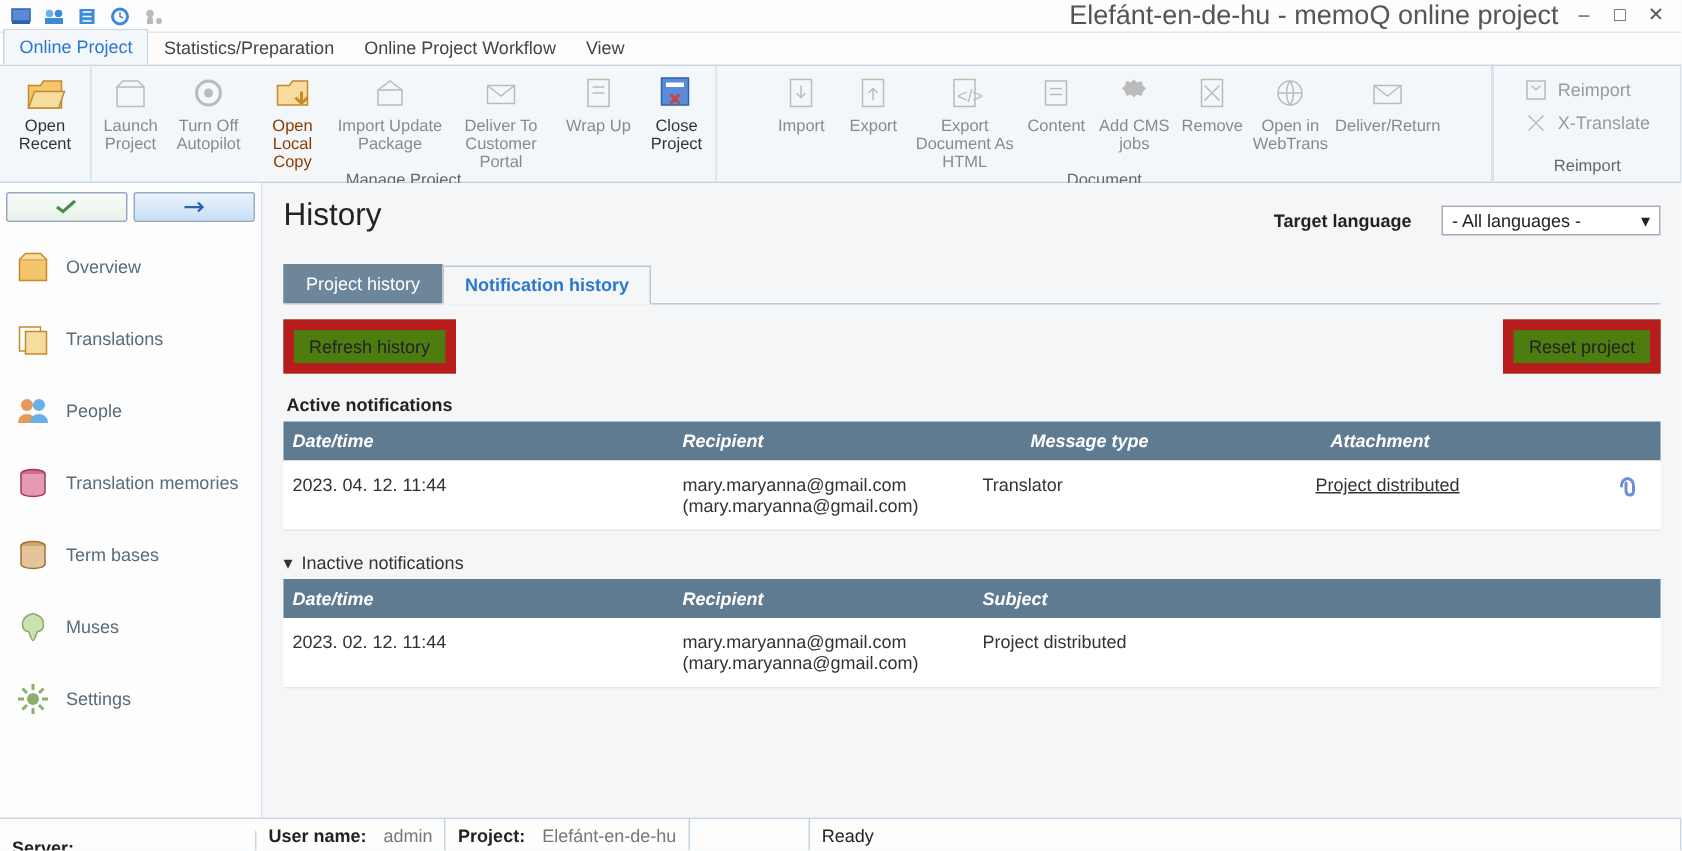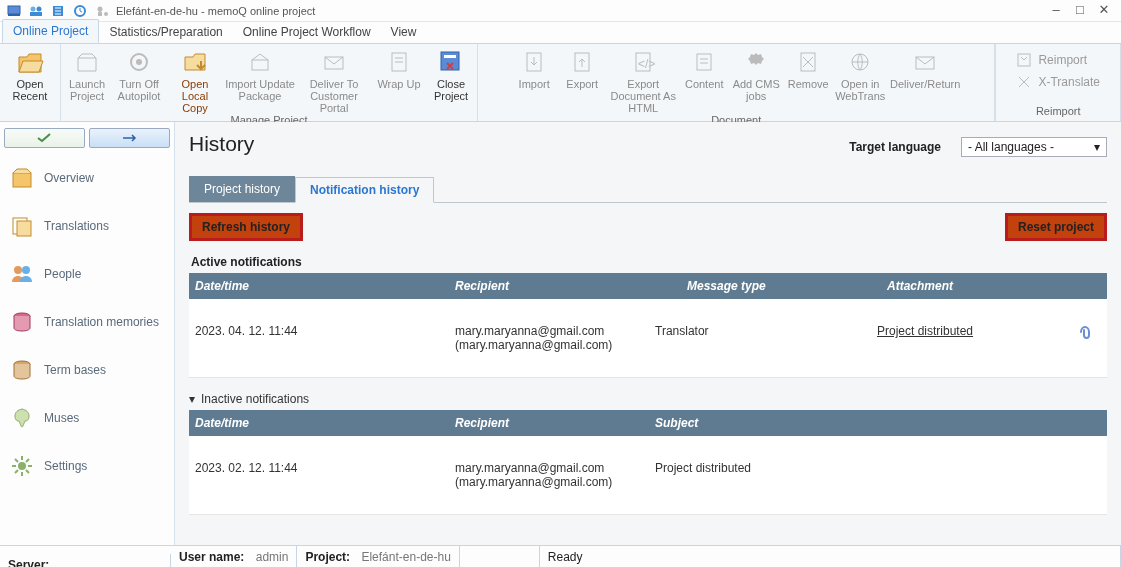--- a/index.html
+++ b/index.html
@@ -1,20 +1,20 @@
 <!DOCTYPE html>
 <html><head>
 <meta charset="utf-8">
 <style>
   * { box-sizing: border-box; font-family: "Segoe UI", Tahoma, sans-serif; font-size: 12px; }
   body { margin:0; padding:0; background:#fff; color:#222; width:1121px; height:567px; overflow:hidden; display:flex; flex-direction:column; }
   .titlebar { height:22px; background:#fdfdfd; display:flex; align-items:center; border-bottom:1px solid #e6e6e6;}
   .qat { display:flex; gap:6px; padding:0 6px; align-items:center;}
   .qat-icon { width:16px; height:16px; display:flex; align-items:center; justify-content:center;}
-  .title-text { flex:1; text-align:left; color:#555; font-size:11px;}
+  .title-text { flex:1; text-align:right; color:#555; font-size:18px;}
   .win-controls { display:flex; gap:10px; padding:0 10px;}
   .win-btn { width:14px; height:14px; text-align:center; color:#555; font-size:13px; line-height:12px;}
   
   .ribbon-tabs { height:22px; display:flex; align-items:end; border-bottom:1px solid #c7d6e4; background:#fdfdfd; padding-left:2px;}
   .rtab { padding:4px 10px; color:#444;}
   .rtab.active { color:#2b77cf; border:1px solid #c7d6e4; border-bottom:1px solid #f4f7fa; background:#f4f7fa; border-radius:2px 2px 0 0;}
   
   .ribbon-body { height:78px; background:#f4f7fa; border-bottom:1px solid #c7d6e4; display:flex;}
   .ribbon-group { border-right:1px solid #d6e0ea; display:flex; flex-direction:column; align-items:center; padding:2px 4px;}
   .ribbon-group-btns { flex:1; display:flex; align-items:flex-start; gap:4px;}
@@ -44,24 +44,24 @@
   .target-lang { display:flex; align-items:center; gap:20px; font-size:12px;}
   .target-lang b{font-weight:600;}
   .lang-select { width:146px; background:#fff; border:1px solid #aab; padding:2px 6px; display:flex; justify-content:space-between; align-items:center;}
   
   .tabs { display:flex; margin-top:14px;}
   .tab { padding:5px 14px; border:1px solid #bfc7cf;}
   .tab.inactive { background:#6d8699; color:#fff; border-color:#6d8699;}
   .tab.active { border-color:#bfc7cf; background:#f5f6f8; color:#2b77cf; font-weight:600; border-bottom-color:#f5f6f8; position:relative; top:1px;}
   .tab-body { border-top:1px solid #bfc7cf; flex:1; padding-top:10px; display:flex; flex-direction:column; min-height:0;}
   .action-row { display:flex; justify-content:space-between;}
-  .btn { background:#c2410c; border:3px solid #b91c1c; padding:4px 10px;font-weight:bold;}
+  .btn { background:#4d7c0f; border:7px solid #b91c1c; padding:4px 10px;}
   .section-title { font-weight:600; margin:14px 0 4px 2px;}
   .grid-header { background:#5e7b92; color:#fff; display:flex; font-style:italic; font-weight:600; padding:6px 6px;}
-  .grid-row { display:flex; padding:25px 6px; background:#fff; border-bottom:1px solid #e6e6e6; color:#333;justify-content:flex-end;}
+  .grid-row { display:flex; padding:9px 6px; background:#fff; border-bottom:1px solid #e6e6e6; color:#333;justify-content:flex-end;}
   .col-dt {width:260px;}
   .col-rc {width:200px;}
   .col-rr {width:190px;}
   .col-mt {width:200px;margin-left:32px;}
   .col-at {flex:1;}
   .col-sub {flex:1;}
   .link { text-decoration:underline; color:#333;}
   .collapsible { color:#333; display:flex; align-items:center; gap:6px; margin:14px 0 4px 0;}
   
   .statusbar { height:22px; border-top:1px solid #c7d6e4; display:flex; align-items:center; background:#fdfdfd;}

